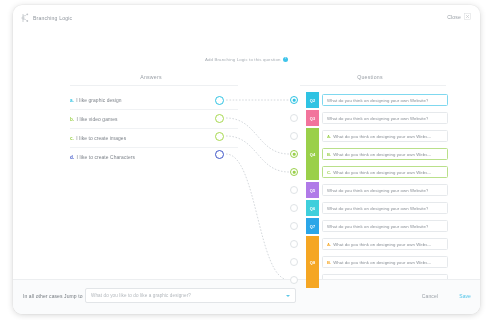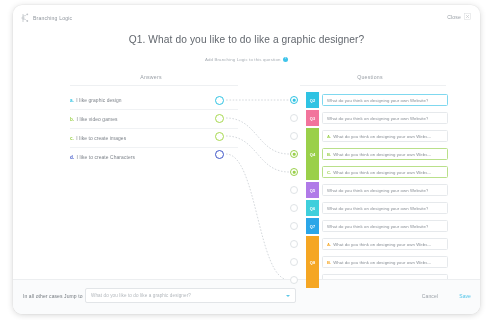--- a/index.html
+++ b/index.html
@@ -143,21 +143,20 @@
       </div>
       <div class="closewrap">
         <span class="close-text">Close</span>
         <svg class="close-x" viewBox="0 0 7 7">
           <rect x="0.4" y="0.4" width="6.2" height="6.2" fill="none" stroke="#b6bbc0" stroke-width="0.5"></rect>
           <path d="M2 2 L5 5 M5 2 L2 5" stroke="#8d9399" stroke-width="0.6"></path>
         </svg>
       </div>
     </div>
 
-    <div class="title">Q1. What do you like to do like a graphic designer?</div>
     <div class="sub">
       <span>Add Branching Logic to this question</span>
       <span class="info-dot"></span>
     </div>
 
     <div class="col-head" id="answersHead">Answers</div>
     <div class="col-head" id="questionsHead">Questions</div>
     <div class="head-rule" id="ruleL"></div>
     <div class="head-rule" id="ruleR"></div>
 

